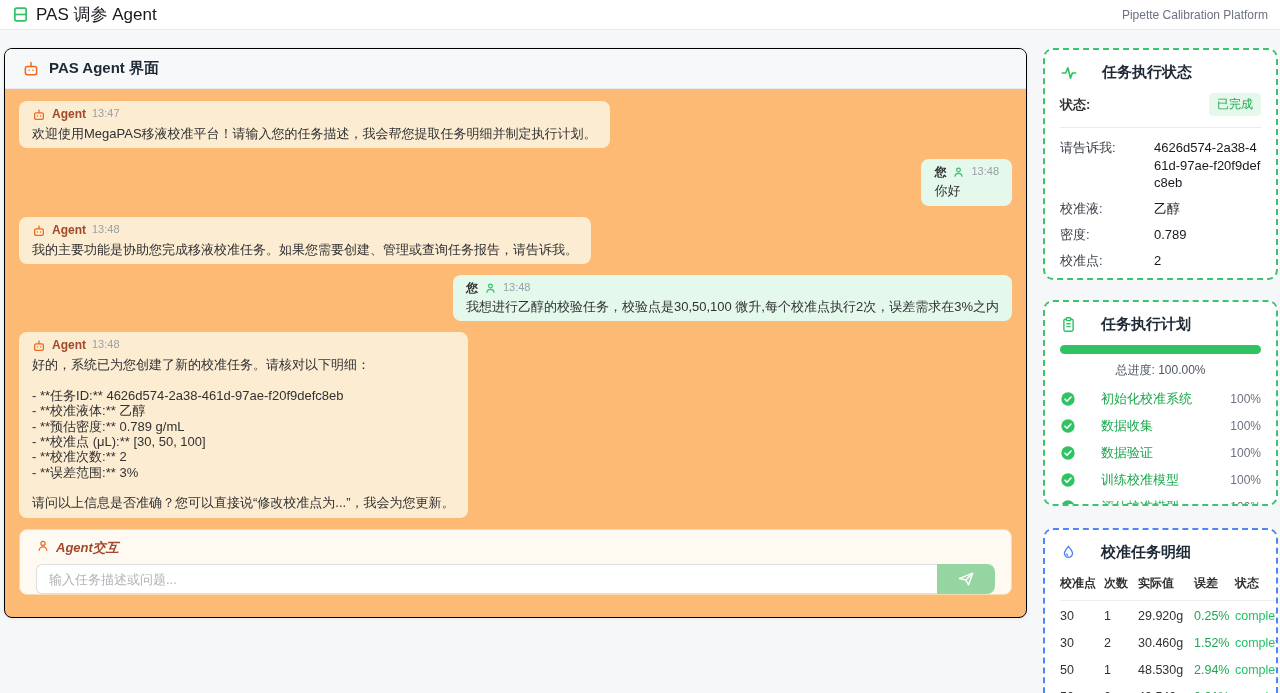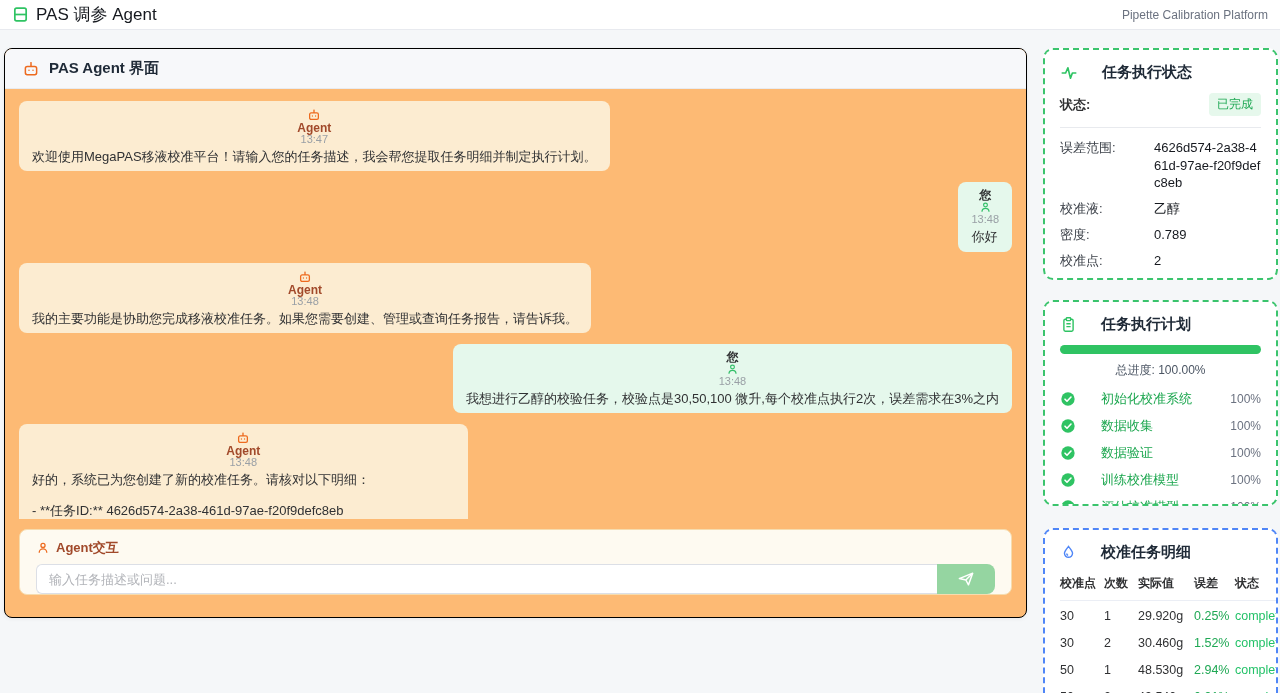--- a/index.html
+++ b/index.html
@@ -31,36 +31,36 @@
     display:flex; align-items:center; gap:9px; padding:0 17px;
     font-size:15px; font-weight:700; color:#1f2a37;
   }
   .messages {
     height:430px; padding:12px 14px; overflow:hidden;
     display:flex; flex-direction:column; gap:11px;
   }
   .msg { max-width:80%; border-radius:8px; padding:7px 13px; }
   .msg.agent { align-self:flex-start; background:#fcecd1; }
   .msg.user  { align-self:flex-end;  background:#e5f8ec; }
-  .msg-head { display:flex; align-items:center; margin-bottom:4px; line-height:1;flex-direction:column; }
+  .msg-head { display:flex; gap:6px; margin-bottom:4px; line-height:1; }
   .msg-name { font-size:12px; font-weight:700; }
   .msg.agent .msg-name { color:#a1492a; }
   .msg.user  .msg-name { color:#303133; }
   .msg-time { font-size:11px; color:#9aa0a6; }
   .msg-text { font-size:13px; line-height:1.18; color:#303133; white-space:pre-line; }
   .msg-text:empty { display:none; }
 
   
   .input-panel {
     margin:10px 14px 0 14px; height:66px;
     background:#fefaf1; border:1px solid #f6dcae; border-radius:8px;
     padding:9px 16px;
   }
-  .input-label { display:flex; align-items:center; gap:6px; margin-bottom:7px;
-    font-size:13px; font-weight:700; color:#a1492a; }
+  .input-label { display:flex; gap:6px; margin-bottom:7px;
+    font-size:13px; font-weight:700; color:#a1492a;font-style:italic; }
   .input-row { display:flex; align-items:stretch; }
   .task-input {
     flex:1; height:30px; border:1px solid #dcdfe6; border-right:none;
     border-radius:6px 0 0 6px; padding:0 12px; font-size:13px; color:#606266;
     outline:none; background:#fff;
     font-family:"Liberation Sans","DejaVu Sans",sans-serif;
   }
   .task-input::placeholder { color:#b1b3b8; }
   .send-btn {
     width:58px; height:30px; border:none; cursor:pointer;
@@ -265,21 +265,21 @@
     </span>
     <span>任务执行状态</span>
   </div>
   <div class="status-row">
     <span>状态:</span>
     <span class="badge">已完成</span>
   </div>
   <hr class="divider">
   <div id="status-fields">
       <div class="field">
-    <span class="field-label">误差范围:</span>
+    <span class="field-label">请告诉我:</span>
     <span class="field-value">4626d574-2a38-461d-97ae-f20f9defc8eb</span>
   </div>
       <div class="field">
     <span class="field-label">校准液:</span>
     <span class="field-value">乙醇</span>
   </div>
       <div class="field">
     <span class="field-label">密度:</span>
     <span class="field-value">0.789</span>
   </div>

